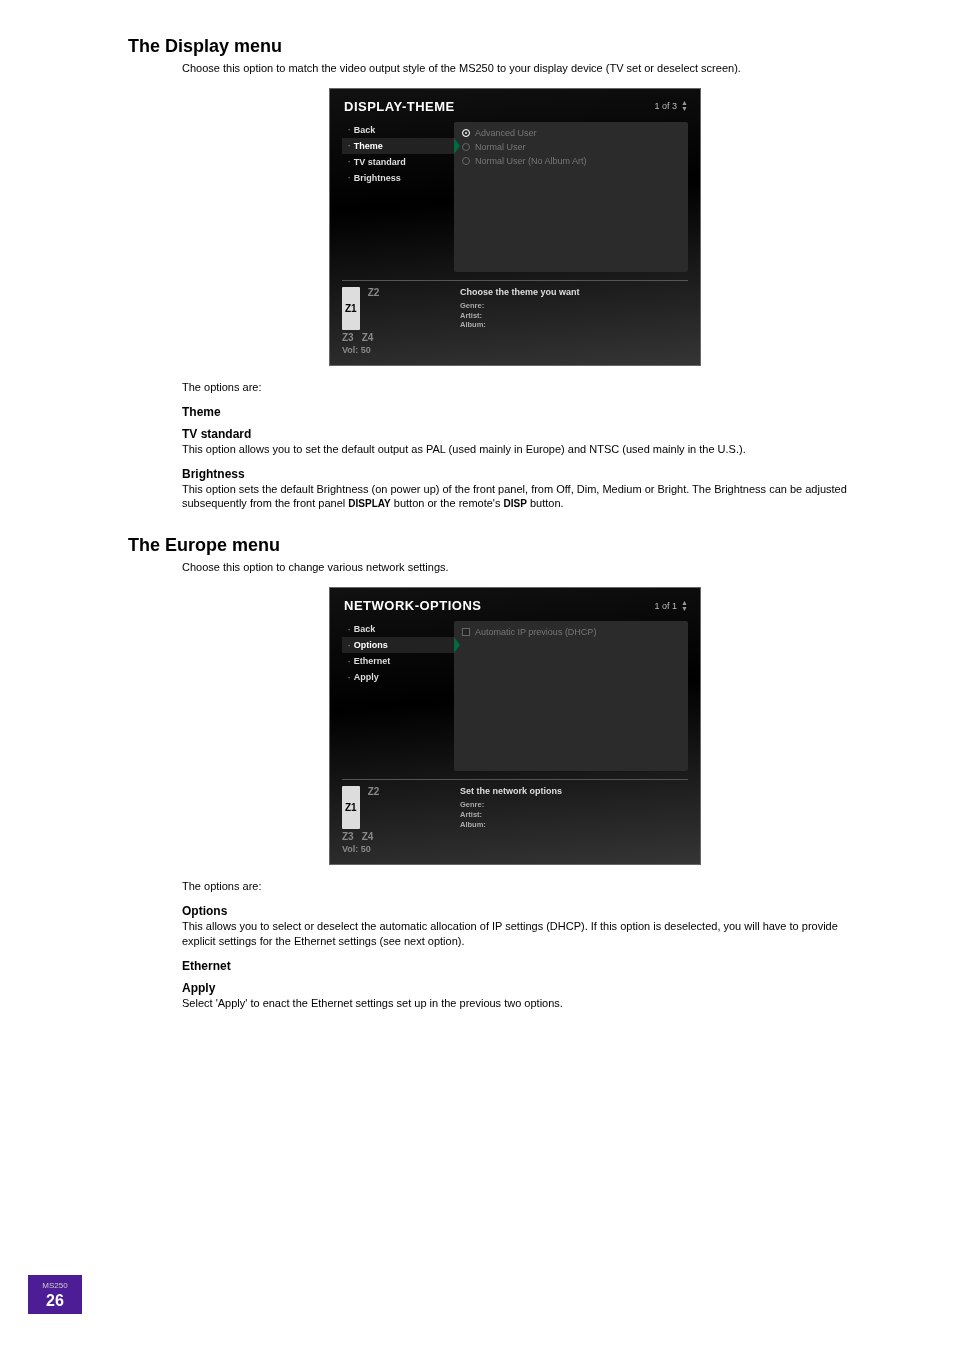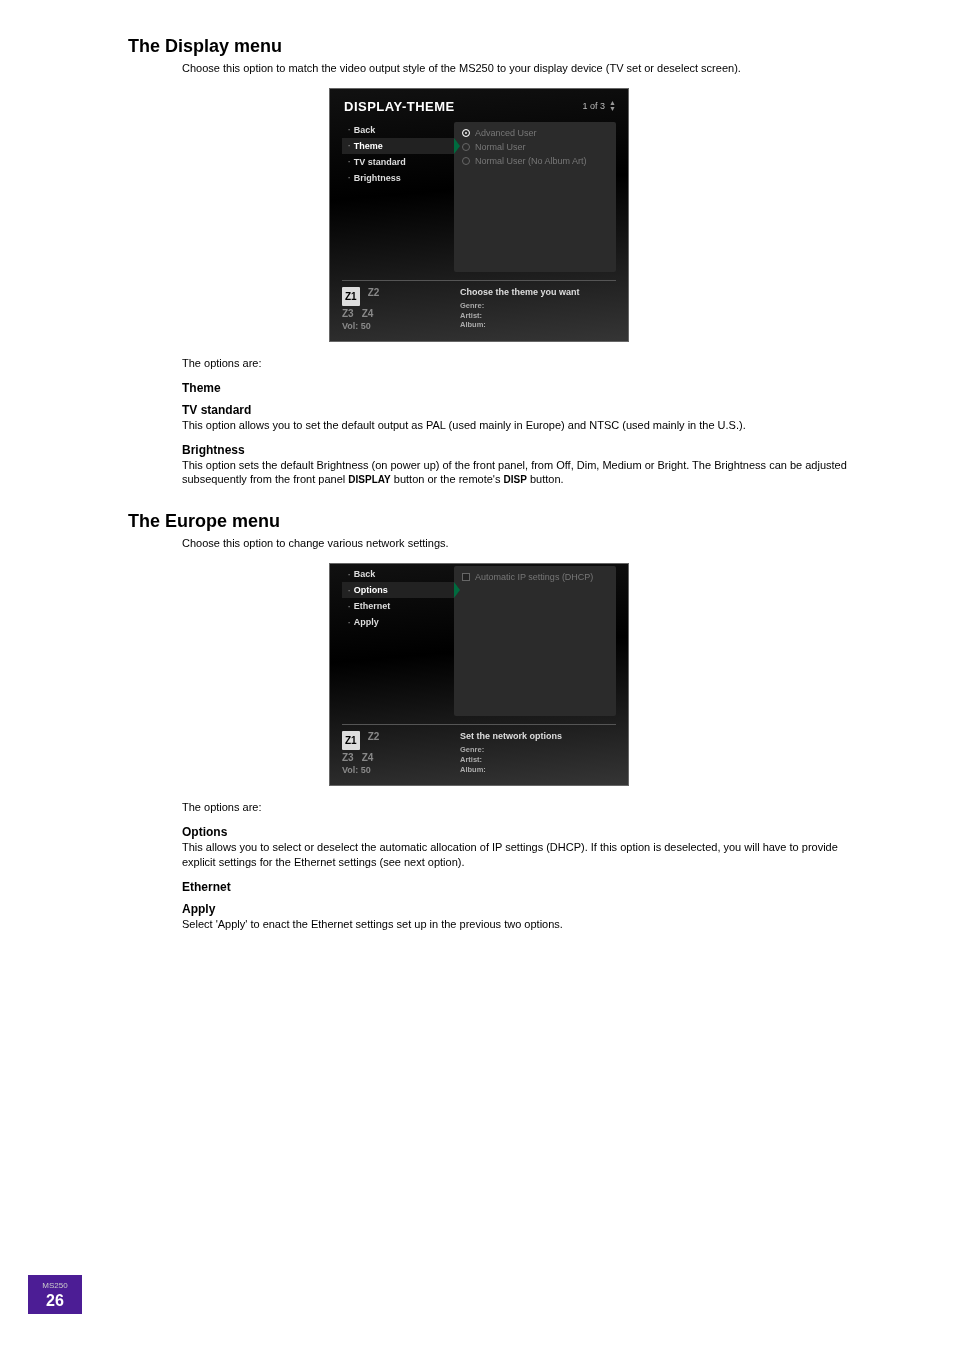--- a/index.html
+++ b/index.html
@@ -42,21 +42,21 @@
   }
   .gap {
     height: 14px;
   }
   
   .shot-wrap {
     margin: 12px auto 14px auto;
     width: 372px;
   }
   .shot {
-    width: 300px;
+    width: 372px;
     border: 1px solid #666;
     background: linear-gradient(175deg, #111 0%, #000 40%, #353535 100%);
     color: #ddd;
     font-family: Verdana, Geneva, sans-serif;
     font-size: 9px;
     box-sizing: border-box;
     padding: 0;
   }
   .shot-header {
     display: flex;
@@ -178,21 +178,21 @@
     color: #888;
   }
   .zones .row {
     display: flex;
     gap: 8px;
     margin-bottom: 2px;
   }
   .zones .z-active {
     background: #ddd;
     color: #000;
-    padding: 4px 3px;
+    padding: 16px 3px;
     border-radius: 1px;
   }
   .zones .vol {
     margin-top: 2px;
     font-size: 9px;
   }
   .foot-right {
     flex: 1;
     padding: 2px 0 0 6px;
   }
@@ -336,20 +336,30 @@
     </div>
 
     <div class="gap"></div>
 
     <h1 class="section-title">The Europe menu</h1>
     <div class="indent">
       <p class="body">Choose this option to change various network settings.</p>
 
       <div class="shot-wrap">
         <div class="shot">
+          <div class="shot-header">
+            <span class="title">NETWORK-OPTIONS</span>
+            <span class="counter">
+              <span>1 of 1</span>
+              <span class="arrows">
+                <span>▲</span>
+                  <span>▼</span>
+              </span>
+            </span>
+          </div>
           <div class="shot-body">
             <div class="shot-left">
               <div class="menu-item">
                 <span class="bullet">·</span>
                 <span>Back</span>
               </div>
               <div class="menu-item selected">
                 <span class="bullet">·</span>
                 <span>Options</span>
               </div>
@@ -358,21 +368,21 @@
                 <span>Ethernet</span>
               </div>
               <div class="menu-item">
                 <span class="bullet">·</span>
                 <span>Apply</span>
               </div>
             </div>
             <div class="shot-right">
               <div class="opt-row">
                 <span class="checkbox"></span>
-                <span>Automatic IP settings (DHCP)</span>
+                <span>Automatic IP previous (DHCP)</span>
               </div>
             </div>
           </div>
           <div class="shot-hr"></div>
           <div class="shot-footer">
             <div class="zones">
               <div class="row">
                 <span class="z-active">Z1</span>
                 <span>Z2</span>
               </div>

